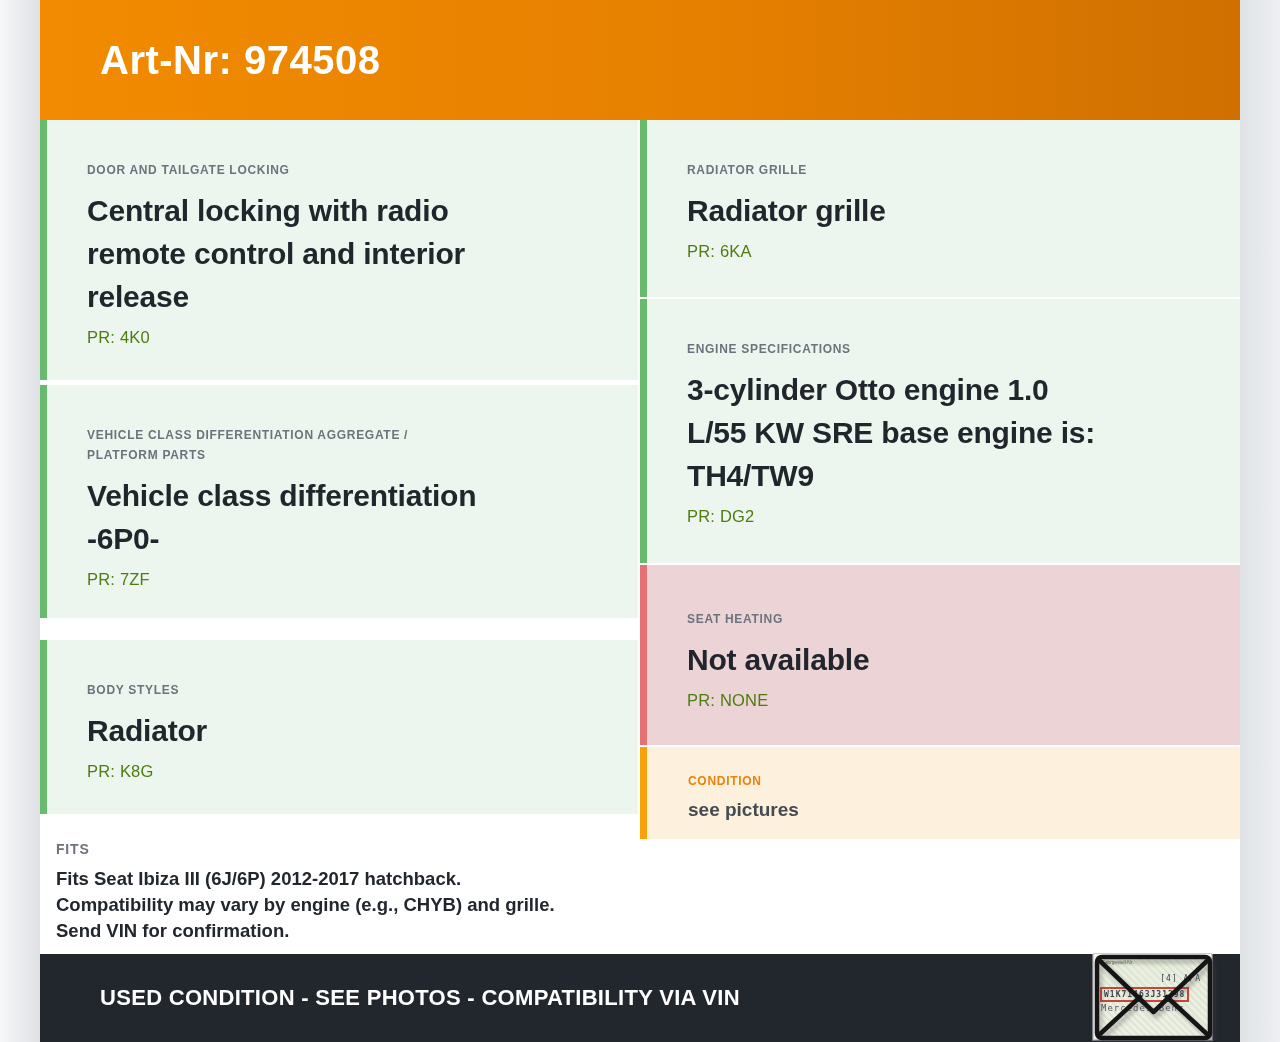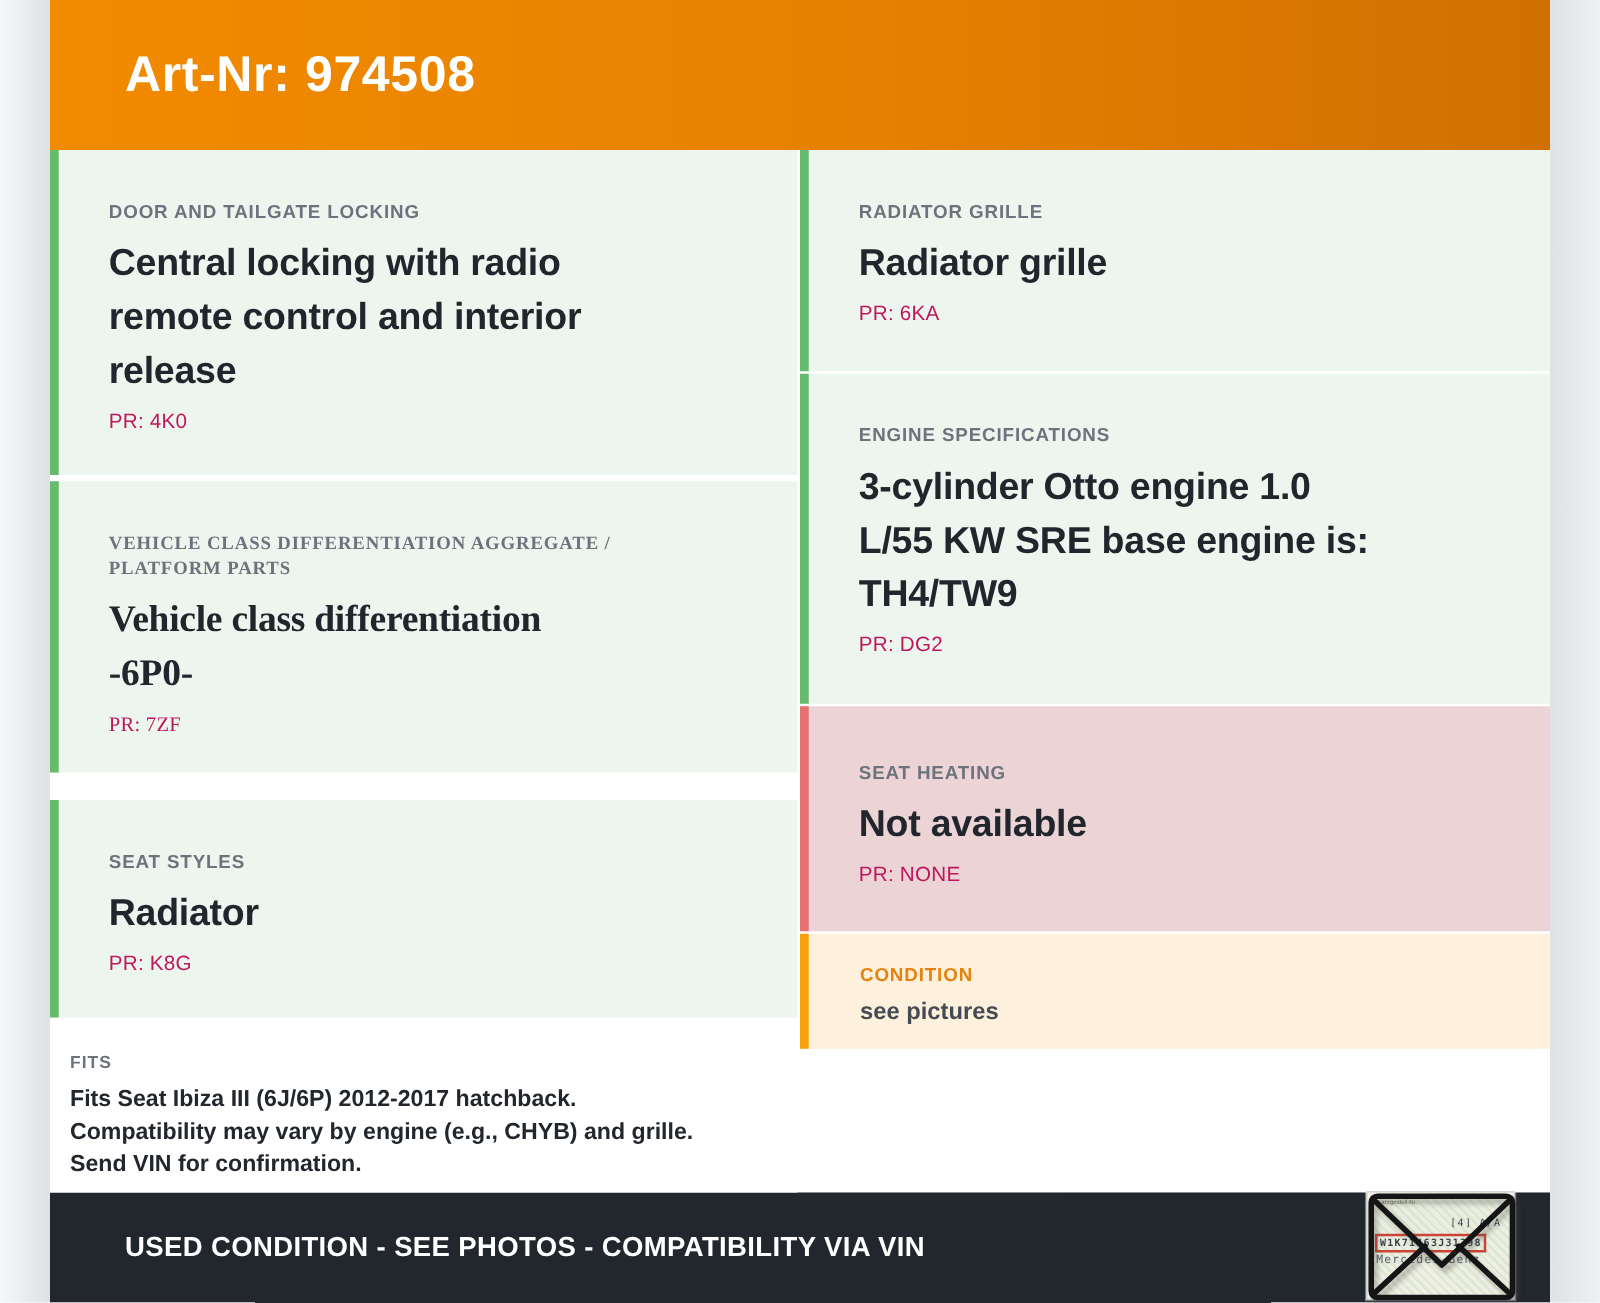--- a/index.html
+++ b/index.html
@@ -45,52 +45,52 @@
     border-left: 7px solid #68ba6c;
     padding: 40px 38px 0 40px;
     overflow: hidden;
   }
   .card.red    { background: #ecd3d6; border-left-color: #e57173; padding-top: 44px; }
   .card.plain  { background: #ffffff; border-left: none; padding: 22px 16px 0 16px; }
   .card.amber  { background: #fdf0dc; border-left-color: #f9a10a; padding: 24px 16px 0 41px; }
 
   
   .c-l1 { height: 265px; margin-bottom: 5px; }
-  .c-l2 { height: 237px; margin-bottom: 22px; font-family: Liberation Serif, serif; }
+  .c-l2 { height: 237px; margin-bottom: 22px; }
   .c-l3 { height: 177px; margin-bottom: 3px; }
   .c-l4 { height: 140px; }
   
   .c-r1 { height: 177px; margin-bottom: 2px; }
   .c-r2 { height: 264px; margin-bottom: 2px; }
   .c-r3 { height: 180px; margin-bottom: 2px; }
   .c-r4 { height: 92px; }
 
   .card-label {
-    font-size: 15px;
+    font-size: 12px;
     font-weight: 700;
     letter-spacing: 0.7px;
     color: #6d737d;
     white-space: pre-line;
     line-height: 20px;
   }
   .card-label.tiny { font-size: 14px; letter-spacing: 0.8px; }
   .card-label.orange { color: #e8820e; }
   .card-title {
     margin-top: 9px;
     font-size: 30px;
     font-weight: 700;
     color: #21262d;
     line-height: 43px;
     white-space: pre-line;
     letter-spacing: -0.2px;
   }
   .card-pr {
     margin-top: 10px;
     font-size: 16.5px;
-    color: #be185d;
+    color: #4d7c0f;
     letter-spacing: 0.2px;
   }
   .fits-text {
     margin-top: 7px;
     font-size: 18.5px;
     font-weight: 700;
     color: #22272e;
     line-height: 26px;
     white-space: pre-line;
   }
@@ -182,21 +182,21 @@
 
       <section class="card c-l2">
         <div class="card-label">VEHICLE CLASS DIFFERENTIATION AGGREGATE /
 PLATFORM PARTS</div>
         <h2 class="card-title">Vehicle class differentiation
 -6P0-</h2>
         <div class="card-pr">PR: 7ZF</div>
       </section>
 
       <section class="card c-l3">
-        <div class="card-label">SEAT STYLES</div>
+        <div class="card-label">BODY STYLES</div>
         <h2 class="card-title">Radiator</h2>
         <div class="card-pr">PR: K8G</div>
       </section>
 
       <section class="card plain c-l4">
         <div class="card-label tiny">FITS</div>
         <p class="fits-text">Fits Seat Ibiza III (6J/6P) 2012-2017 hatchback.
 Compatibility may vary by engine (e.g., CHYB) and grille.
 Send VIN for confirmation.</p>
       </section>

